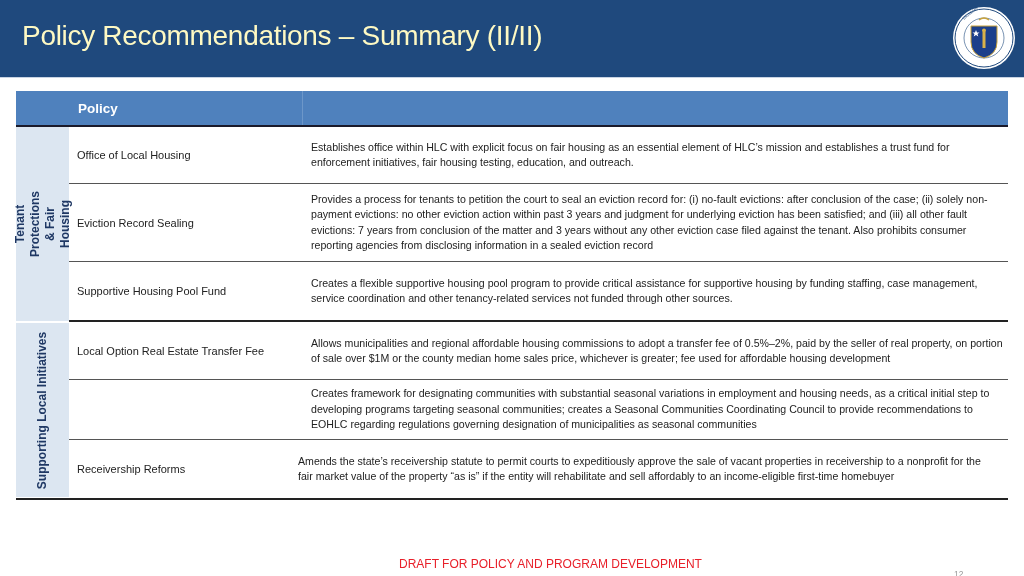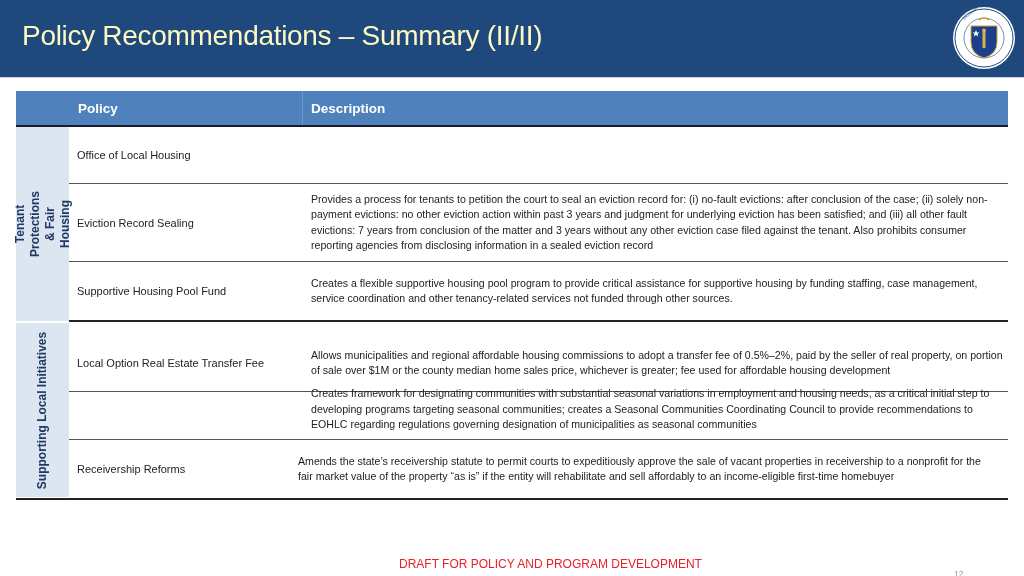--- a/index.html
+++ b/index.html
@@ -89,50 +89,52 @@
     <g fill="#1f497d" font-size="4" font-family="DejaVu Sans, sans-serif">
       <text x="12" y="14" transform="rotate(-40 12 14)">SIGILLUM</text>
     </g>
   </svg>
 </div>
 
 <div class="table">
   <div class="thead">
     <div class="th" style="left:62px;">Policy</div>
     <div class="th-sep" style="left:286px;"></div>
-    <div class="th" style="left:295px;">Description</div>
   </div>
 
   <div class="group-col" style="top:36px; height:194px;"></div>
   <div class="group-label" style="top:36px; height:194px;">
     <span style="width:170px; white-space:normal;">Tenant Protections &amp; Fair Housing</span>
   </div>
 
   <div class="row" style="top:36px; height:56px;">
     <div class="policy">Office of Local Housing</div>
+    <div class="desc">
+        <span>Establishes office within HLC with explicit focus on fair housing as an essential element of HLC’s mission and establishes a trust fund for enforcement initiatives, fair housing testing, education, and outreach.</span>
+      </div>
   </div>
   <div class="row" style="top:93px; height:77px;">
     <div class="policy">Eviction Record Sealing</div>
     <div class="desc">
         <span>Provides a process for tenants to petition the court to seal an eviction record for: (i) no-fault evictions: after conclusion of the case; (ii) solely non-payment evictions: no other eviction action within past 3 years and judgment for underlying eviction has been satisfied; and (iii) all other fault evictions: 7 years from conclusion of the matter and 3 years without any other eviction case filed against the tenant. Also prohibits consumer reporting agencies from disclosing information in a sealed eviction record</span>
       </div>
   </div>
   <div class="row thick" style="top:171px; height:58px;">
     <div class="policy">Supportive Housing Pool Fund</div>
     <div class="desc">
         <span>Creates a flexible supportive housing pool program to provide critical assistance for supportive housing by funding staffing, case management, service coordination and other tenancy-related services not funded through other sources.</span>
       </div>
   </div>
 
   <div class="group-col" style="top:232px; height:174px;"></div>
   <div class="group-label" style="top:232px; height:174px;">
     <span>Supporting Local Initiatives</span>
   </div>
 
-  <div class="row" style="top:244px; height:56px;">
+  <div class="row" style="top:232px; height:56px;">
     <div class="policy">Local Option Real Estate Transfer Fee</div>
     <div class="desc">
         <span>Allows municipalities and regional affordable housing commissions to adopt a transfer fee of 0.5%–2%, paid by the seller of real property, on portion of sale over $1M or the county median home sales price, whichever is greater; fee used for affordable housing development</span>
       </div>
   </div>
   <div class="row" style="top:289px; height:59px;">
     <div class="desc">
         <span>Creates framework for designating communities with substantial seasonal variations in employment and housing needs, as a critical initial step to developing programs targeting seasonal communities; creates a Seasonal Communities Coordinating Council to provide recommendations to EOHLC regarding regulations governing designation of municipalities as seasonal communities</span>
       </div>
   </div>

